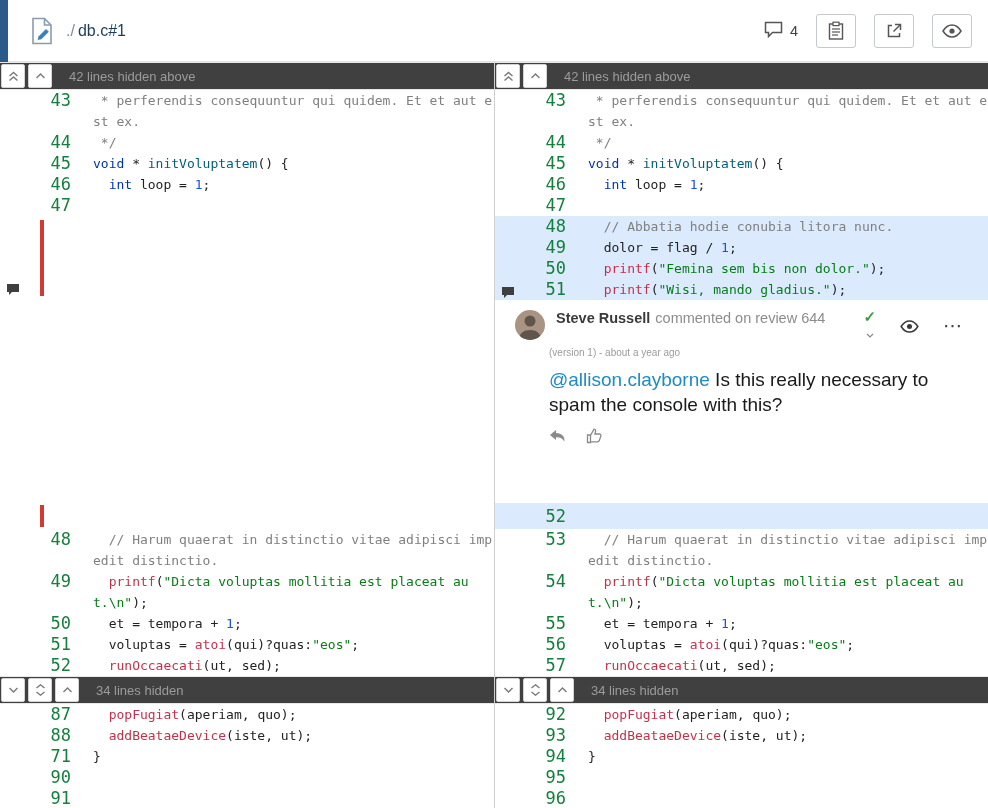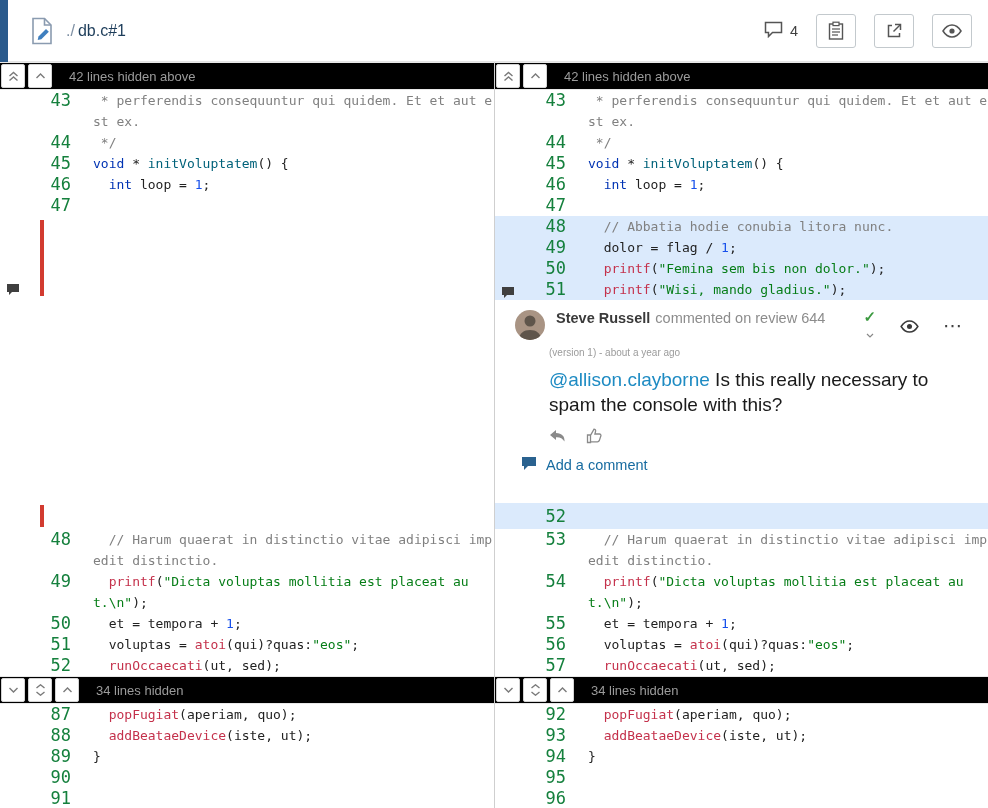--- a/index.html
+++ b/index.html
@@ -16,21 +16,21 @@
   .topbar-right { margin-left:auto; display:flex; align-items:center; gap:18px; padding-right:16px; }
   .comment-count { display:flex; align-items:center; gap:7px; color:#3f3f3f; font-size:14.5px; cursor:pointer; }
   .tool-btn { width:40px; height:34px; background:#fff; border:1px solid #c3c9cd; border-radius:3px;
               display:inline-flex; align-items:center; justify-content:center; cursor:pointer; padding:0; }
 
   
   .main { display:flex; height:746px; overflow:hidden; }
   .pane { width:494px; overflow:hidden; }
   .pane.right { border-left:1px solid #cfcfcf; }
 
-  .hidden-bar { height:28px; background:#000000; border-top:1px solid #e8e8e8; border-bottom:1px solid #e8e8e8;
+  .hidden-bar { height:28px; background:#404040; border-top:1px solid #e8e8e8; border-bottom:1px solid #e8e8e8;
                 display:flex; align-items:center; color:#9b9b9b; font-size:13px; }
   .hb-btn { width:24px; height:24px; margin:0 3px 0 0; padding:0; background:#fff; border:1px solid #d4d4d4;
             border-radius:2px; display:inline-flex; align-items:center; justify-content:center; cursor:pointer; }
   .hb-btn:first-child { margin-left:1px; }
   .hb-label { margin-left:14px; }
 
   .row { display:flex; font-family:"DejaVu Sans Mono","Liberation Mono",monospace; font-size:13px; line-height:21px; cursor:pointer; }
   .row.added { background:#dbeafc; }
   .row.tall { height:26px; align-items:center; }
   .gutter { flex:none; width:85px; padding-right:14px; text-align:right; color:#15803d; font-size:17px; position:relative; }
@@ -201,21 +201,21 @@
         <div class="code-section">
           <div class="row">
             <div class="gutter">87</div>
             <div class="code"><span class="tk-p">  </span><span class="tk-f">popFugiat</span><span class="tk-p">(aperiam, quo);</span></div>
           </div>
           <div class="row">
             <div class="gutter">88</div>
             <div class="code"><span class="tk-p">  </span><span class="tk-f">addBeataeDevice</span><span class="tk-p">(iste, ut);</span></div>
           </div>
           <div class="row">
-            <div class="gutter">89</div>
+            <div class="gutter">71</div>
             <div class="code"><span class="tk-p">}</span></div>
           </div>
           <div class="row">
             <div class="gutter">90</div>
             <div class="code"></div>
           </div>
           <div class="row">
             <div class="gutter">91</div>
             <div class="code"></div>
           </div>
@@ -317,26 +317,20 @@
                   <path d="M7 1 L1 6 l6 5 V8.3 c4 -0.3 6.5 1.2 8.5 4.2 0.3 -5.2 -2.5 -8.2 -8.5 -8.5 z" fill="#8a8a8a"></path>
                 </svg>
         </span>
         <span class="cb-like">
           <svg width="16" height="16" viewBox="0 0 16 16">
                   <path d="M1.5 7 h3 v7.5 h-3 z M4.5 13.8 V7.5 L8 1.2 c1 0 1.9 0.8 1.6 2 L8.9 6 h4.6 c1 0 1.7 0.9 1.4 1.8 l-1.6 4.8 c-0.3 0.8 -1 1.2 -1.8 1.2 z" fill="none" stroke="#8a8a8a" stroke-width="1.3"></path>
                 </svg>
         </span>
       </div>
     </div>
-    <div class="cb-add">
-      <span><svg width="16" height="15" viewBox="0 0 16 15">
-                <path d="M1 1 h14 v9 h-8 l-4 4 v-4 h-2 z" fill="#2a628f"></path>
-              </svg></span>
-      <span>Add a comment</span>
-    </div>
   </div>
         <div class="code-section">
           <div class="row added tall">
             <div class="gutter">52</div>
             <div class="code"></div>
           </div>
         </div>
         <div class="code-section">
           <div class="row">
             <div class="gutter">53</div>

